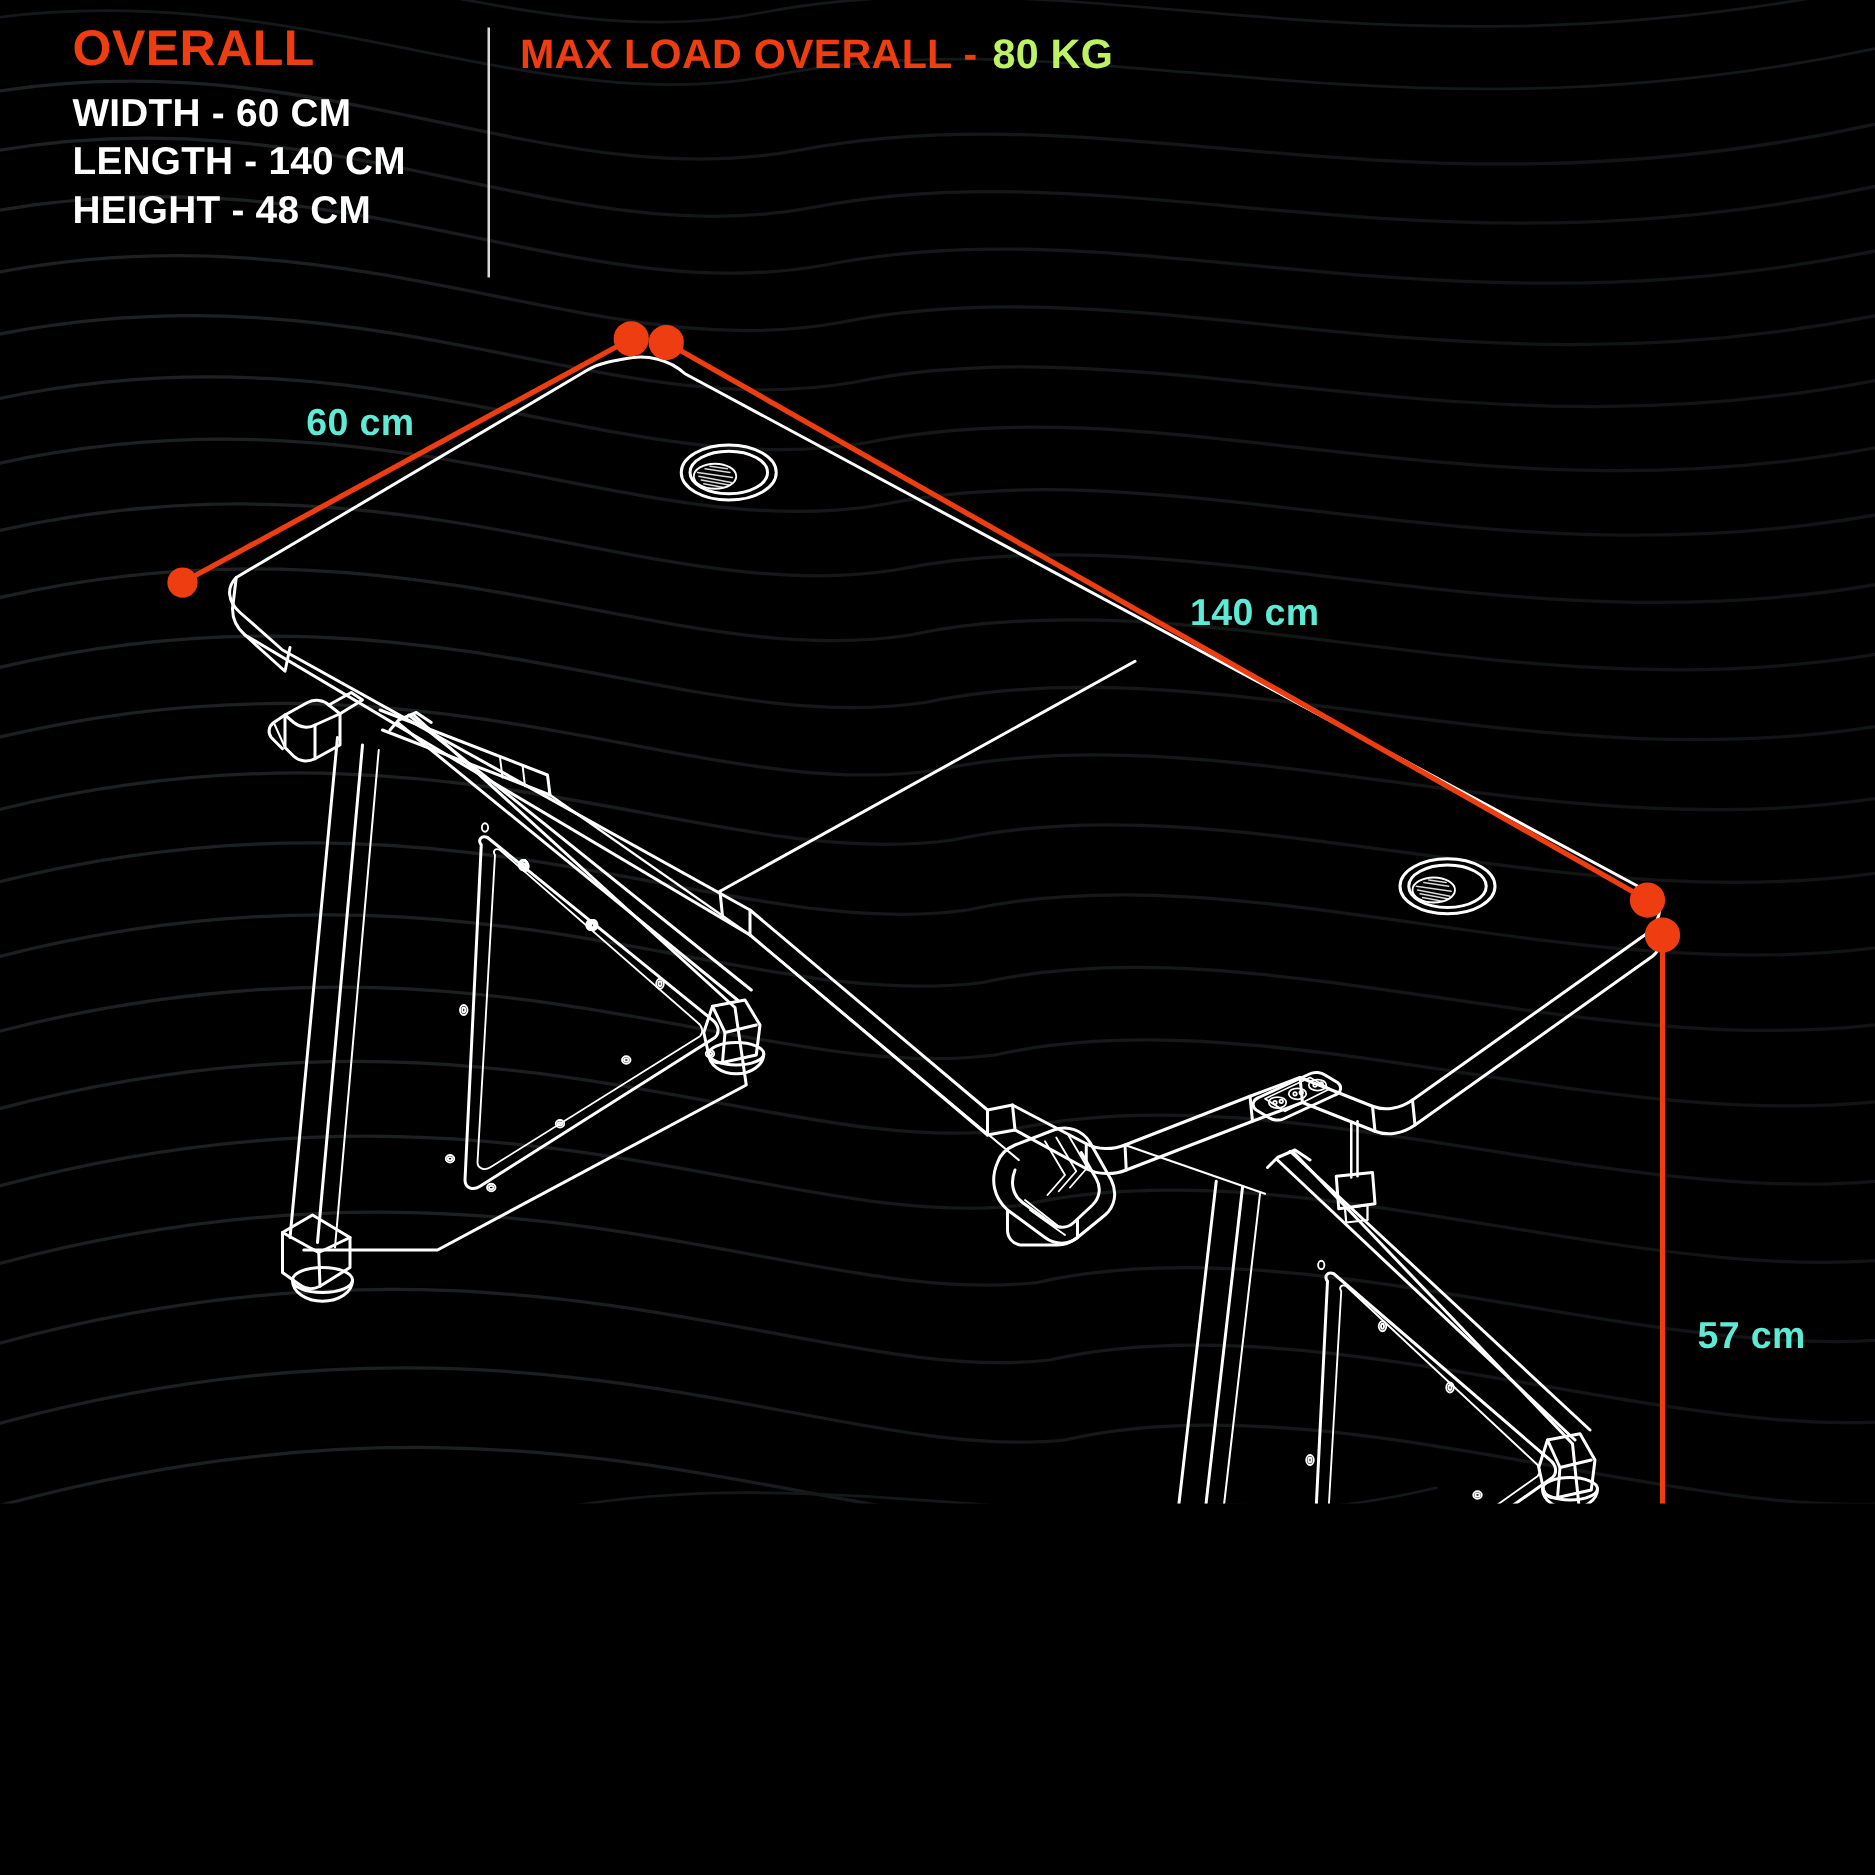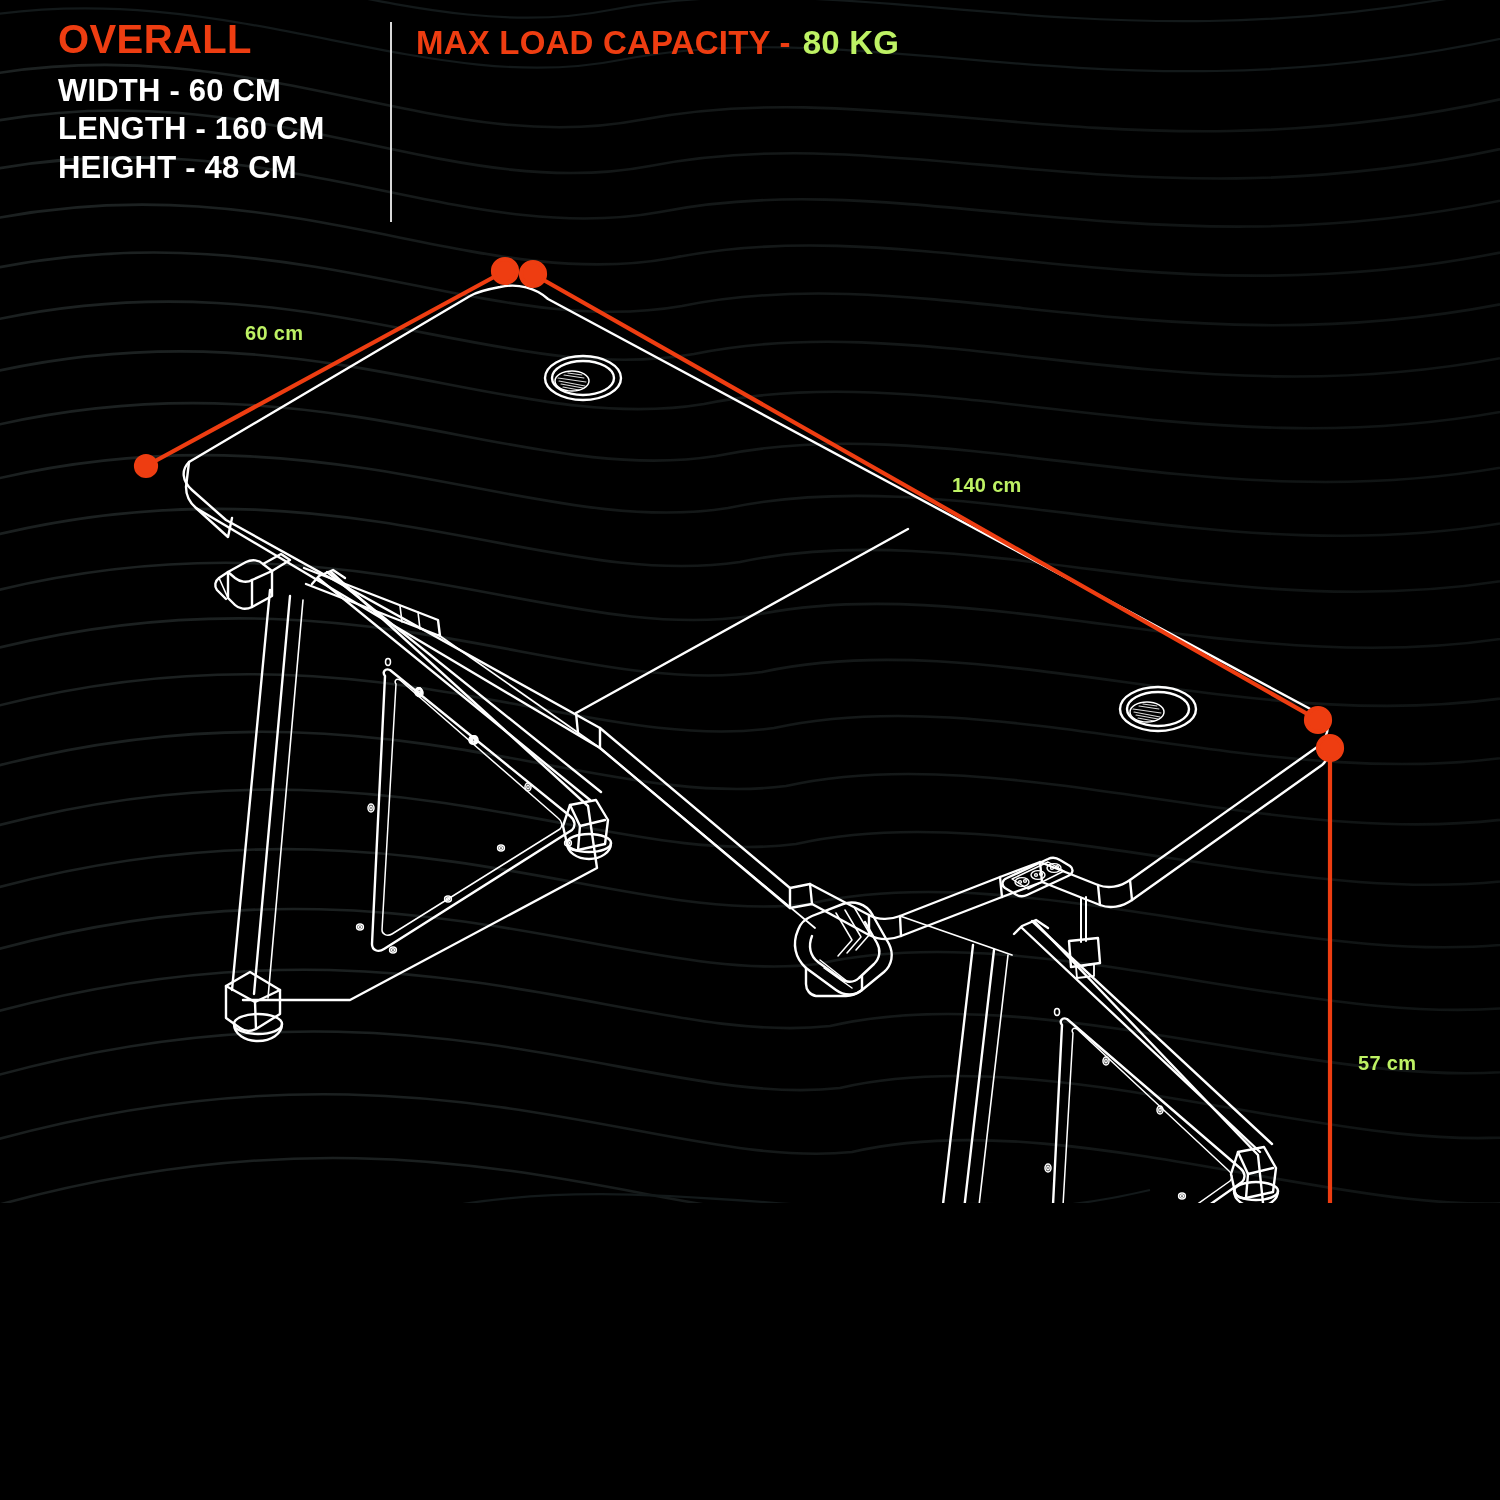--- a/index.html
+++ b/index.html
@@ -87,22 +87,22 @@
   #diagram {
     position: absolute;
     inset: 0;
     width: 1500px;
     height: 1500px;
   }
 
   
   .dim-label {
     position: absolute;
-    color: #bef264;
-    font-size: 20px;
+    color: #5eead4;
+    font-size: 30px;
     font-weight: 700;
     letter-spacing: 0.3px;
     white-space: nowrap;
   }
   #dim-width-label  { left: 245px;  top: 322px; }
   #dim-length-label { left: 952px;  top: 474px; }
   #dim-height-label { left: 1358px; top: 1052px; }
 </style>
 </head>
 <body>
@@ -150,28 +150,28 @@
       <path d="M60,1540 C 180,1360 300,1290 470,1250 C 700,1200 920,1290 1160,1230"></path>
       <path d="M-20,1500 C 120,1320 250,1250 430,1210 C 670,1160 900,1250 1150,1190"></path>
     </g>
   </svg>
 
   <div id="header">
 
     <div id="overall-block">
       <div class="overall-title">OVERALL</div>
       <div class="spec-line">WIDTH - 60 CM</div>
-      <div class="spec-line">LENGTH - 160 CM</div>
+      <div class="spec-line">LENGTH - 140 CM</div>
       <div class="spec-line">HEIGHT - 48 CM</div>
     </div>
 
     <div id="header-divider"></div>
 
     <div id="maxload-block">
-      <span class="maxload-label">MAX LOAD CAPACITY -</span><span class="maxload-value">80 KG</span>
+      <span class="maxload-label">MAX LOAD OVERALL -</span><span class="maxload-value">80 KG</span>
     </div>
 
   </div>
 
   <svg id="diagram" viewBox="0 0 1500 1500" xmlns="http://www.w3.org/2000/svg">
 
     <g fill="none" stroke="#ffffff" stroke-width="2.4" stroke-linejoin="round" stroke-linecap="round">
 
       <path d="M 500,287
                C 518,283 536,288 548,299

